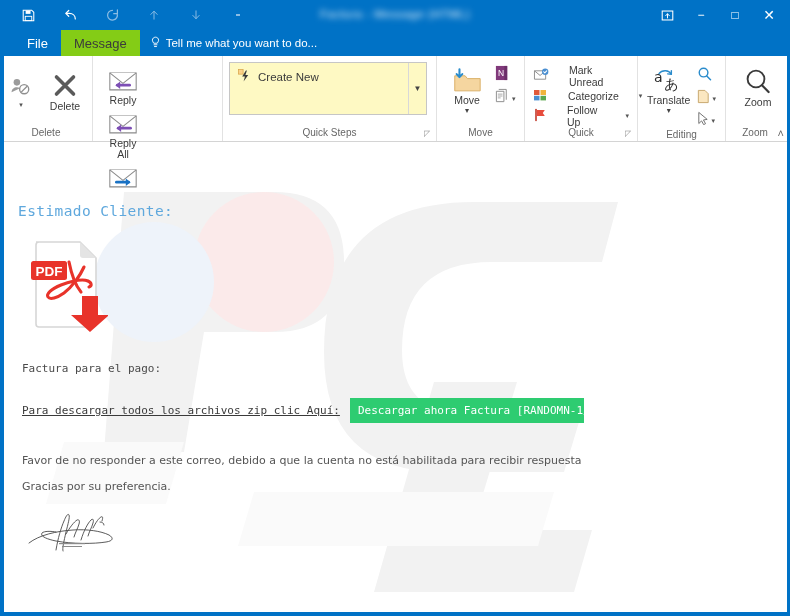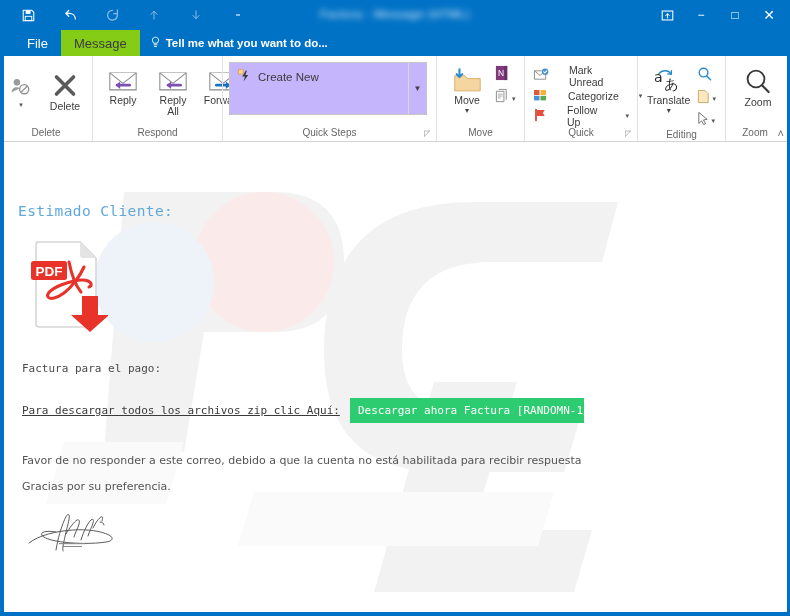--- a/index.html
+++ b/index.html
@@ -95,21 +95,20 @@
     color: #3b3b3b;
   }
   .tellme {
     display: flex;
     align-items: center;
     gap: 5px;
     margin-left: 10px;
     height: 26px;
     font-size: 11.5px;
     color: #ffffff;
-    font-weight: bold;
   }
   .bulb { display: block; }
 
   
   .ribbon {
     position: absolute;
     left: 0; top: 56px;
     width: 790px; height: 85px;
     background: #ffffff;
     border-bottom: 1px solid #d4d4d4;
@@ -176,21 +175,21 @@
     font-size: 7px; color: #555; line-height: 7px;
   }
   .caret-dn { font-size: 8px; color: #444; line-height: 8px; margin-top: 1px;}
 
   
   .qsgallery {
     margin: 3px 6px 0 6px;
     width: 198px;
     height: 53px;
     border: 1px solid #c6c6c6;
-    background: #c4b5fd;
+    background: #fef9c3;
     display: flex;
     align-items: stretch;
     box-sizing: border-box;
   }
   .qs-items { flex: 1; padding: 6px 8px; }
   .qs-item {
     display: flex;
     align-items: center;
     gap: 7px;
     font-size: 11.5px;
@@ -482,21 +481,21 @@
               <path d="M4.5 4L21.5 21M21.5 4L4.5 21" stroke="#5a5a5a" stroke-width="3.6" stroke-linecap="round"></path>
             </svg>
           </div>
           <span>Delete</span>
         </div>
       </div>
       <div class="rg-label">Delete</div>
     </div>
 
     <div class="rgroup" style="width:130px">
-      <div class="rg-body" style="padding-top:4px;">
+      <div class="rg-body" style="padding-top:4px;flex-direction:column;">
         <div class="bigbtn">
           <div class="ic">
             <svg width="32" height="26" viewBox="0 0 34 27">
               <path d="M3 6h28v18H3z" fill="#ffffff" stroke="#8a8a8a" stroke-width="1.1"></path>
               <path d="M3 6l14 11L31 6" fill="#ffffff" stroke="#8a8a8a" stroke-width="1.1"></path>
               <path d="M24 19H11" stroke="#7d4fb5" stroke-width="3" stroke-linecap="round"></path>
               <path d="M14 15l-5 4 5 4z" fill="#7d4fb5"></path>
             </svg>
           </div>
           <span>Reply</span>

